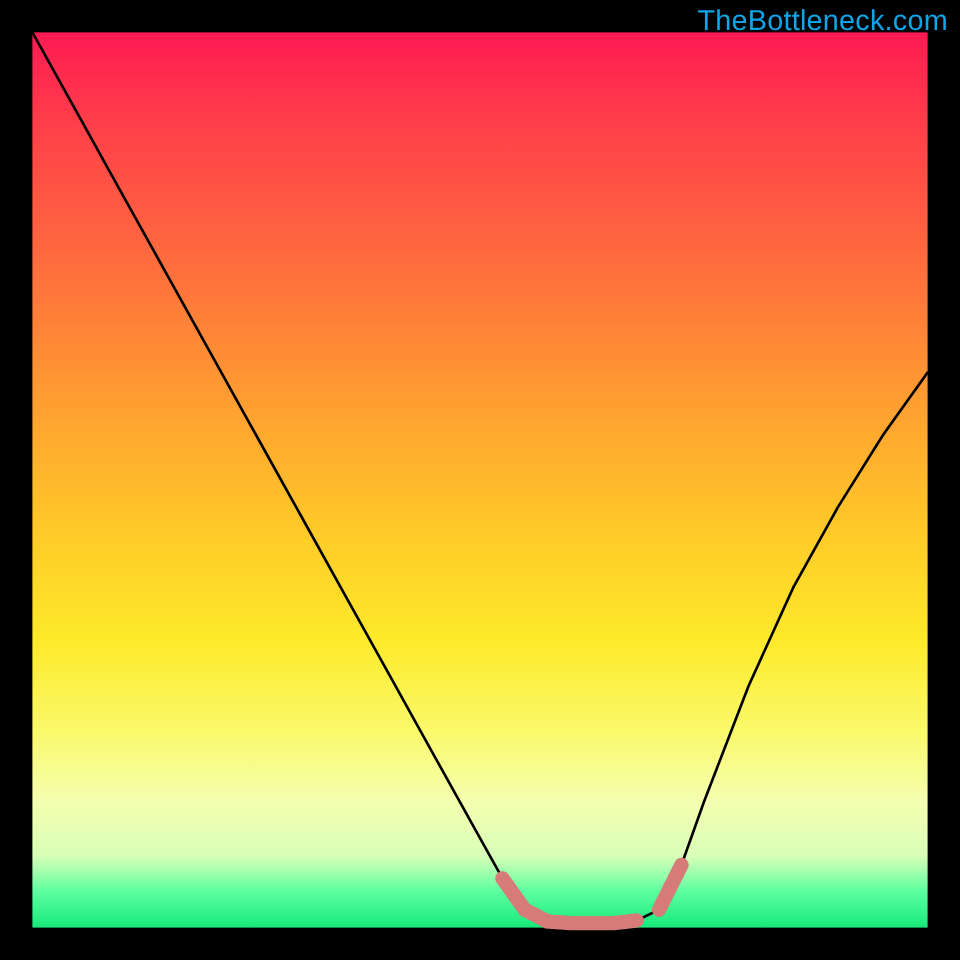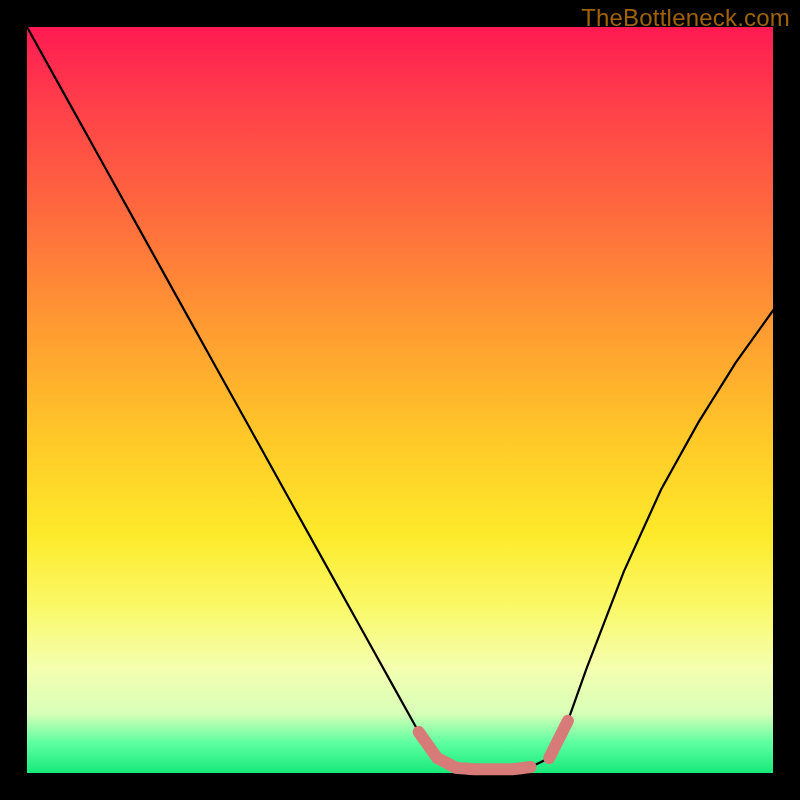--- a/index.html
+++ b/index.html
@@ -39,21 +39,21 @@
       #5cffa0 96%,
       #18e97a 100%
     );
   }
   .watermark {
     position: absolute;
     top: 4px;
     right: 10px;
     font-size: 24px;
     font-weight: 500;
-    color: #a16207;
+    color: #0ea5e9;
     letter-spacing: 0.2px;
   }
   svg.curve {
     position: absolute;
     left: 27px;
     top: 27px;
     width: 746px;
     height: 746px;
     overflow: visible;
   }

